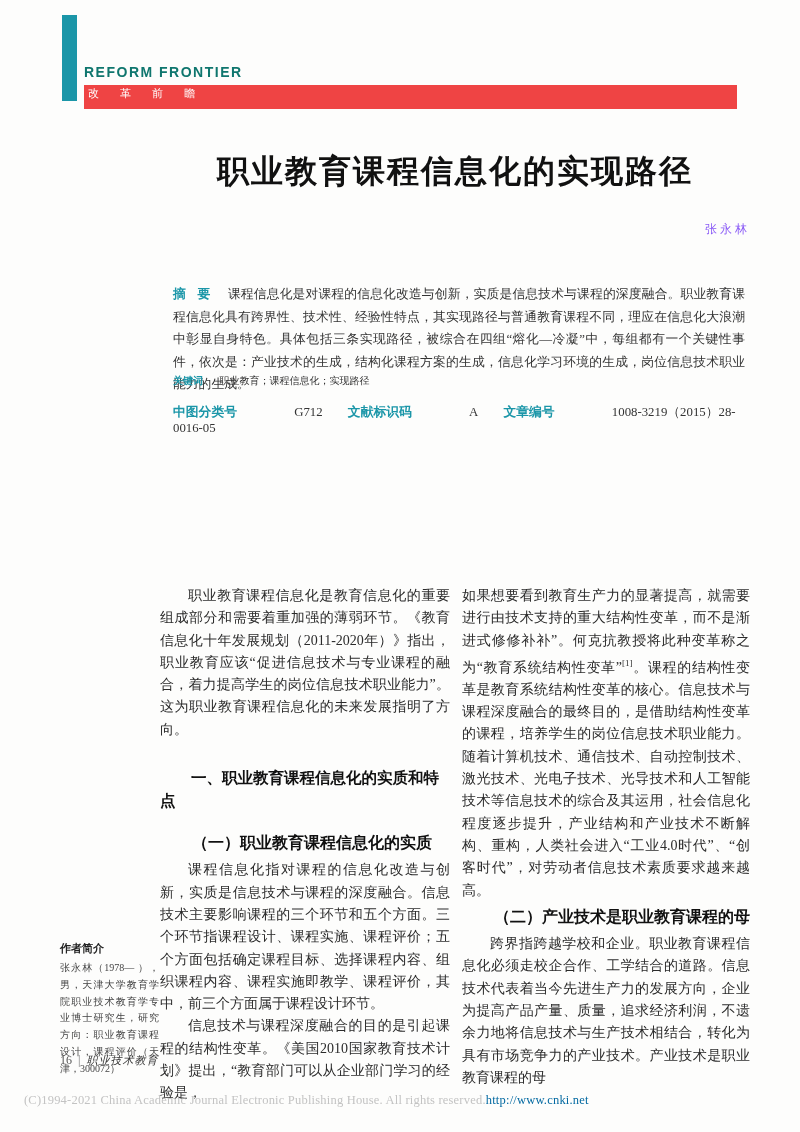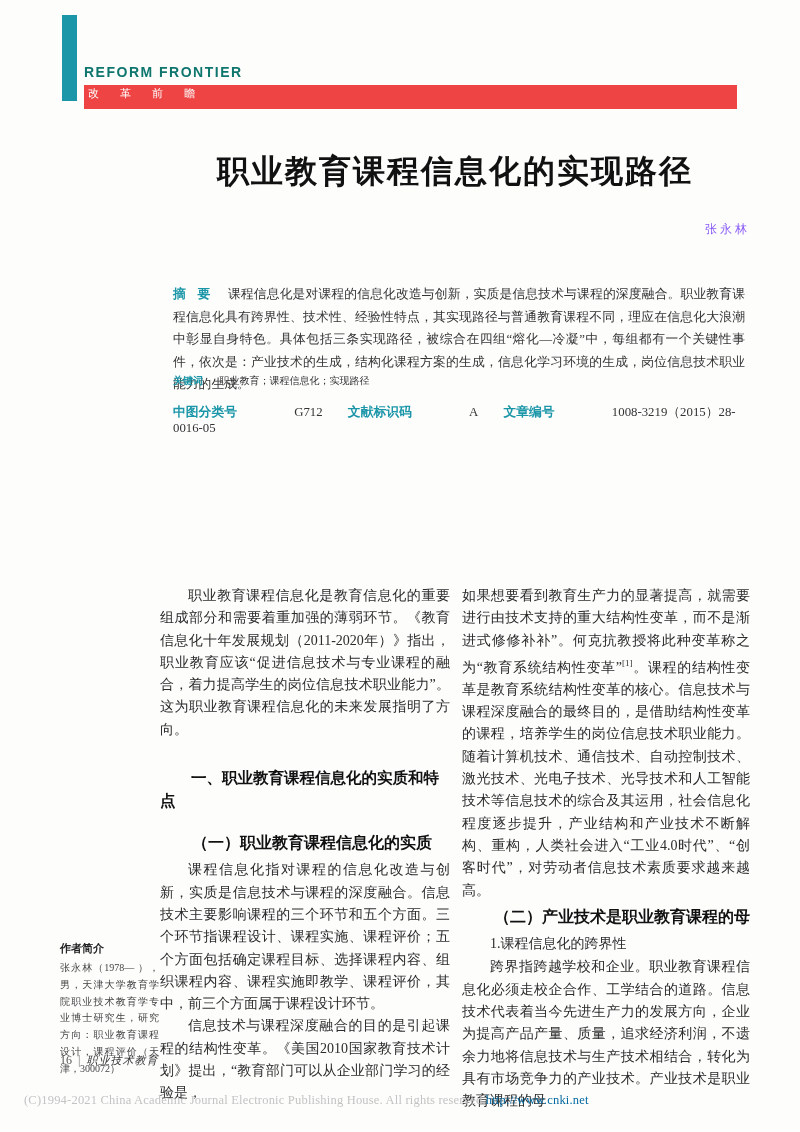--- a/index.html
+++ b/index.html
@@ -117,21 +117,20 @@
     <p class="indent">职业教育课程信息化是教育信息化的重要组成部分和需要着重加强的薄弱环节。《教育信息化十年发展规划（2011-2020年）》指出，职业教育应该“促进信息技术与专业课程的融合，着力提高学生的岗位信息技术职业能力”。这为职业教育课程信息化的未来发展指明了方向。</p>
     <p class="h1">一、职业教育课程信息化的实质和特点</p>
     <p class="h2">（一）职业教育课程信息化的实质</p>
     <p class="indent">课程信息化指对课程的信息化改造与创新，实质是信息技术与课程的深度融合。信息技术主要影响课程的三个环节和五个方面。三个环节指课程设计、课程实施、课程评价；五个方面包括确定课程目标、选择课程内容、组织课程内容、课程实施即教学、课程评价，其中，前三个方面属于课程设计环节。</p>
     <p class="indent">信息技术与课程深度融合的目的是引起课程的结构性变革。《美国2010国家教育技术计划》提出，“教育部门可以从企业部门学习的经验是，</p>
   </div>
 
   <div class="col col-right">
     <p><span>如果想要看到教育生产力的显著提高，就需要进行由技术支持的重大结构性变革，而不是渐进式修修补补”。何克抗教授将此种变革称之为“教育系统结构性变革”</span><sup class="ref">[1]</sup><span>。课程的结构性变革是教育系统结构性变革的核心。信息技术与课程深度融合的最终目的，是借助结构性变革的课程，培养学生的岗位信息技术职业能力。随着计算机技术、通信技术、自动控制技术、激光技术、光电子技术、光导技术和人工智能技术等信息技术的综合及其运用，社会信息化程度逐步提升，产业结构和产业技术不断解构、重构，人类社会进入“工业4.0时代”、“创客时代”，对劳动者信息技术素质要求越来越高。</span></p>
     <p class="h2">（二）产业技术是职业教育课程的母</p>
-    <p class="h3">1.课程信息化的跨界性</p>
     <p class="indent">跨界指跨越学校和企业。职业教育课程信息化必须走校企合作、工学结合的道路。信息技术代表着当今先进生产力的发展方向，企业为提高产品产量、质量，追求经济利润，不遗余力地将信息技术与生产技术相结合，转化为具有市场竞争力的产业技术。产业技术是职业教育课程的母</p>
   </div>
 
   <div class="bio">
     <div class="bio-title">作者简介</div>
     <div class="bio-text">张永林（1978—  ），男，天津大学教育学院职业技术教育学专业博士研究生，研究方向：职业教育课程设计，课程评价（天津，300072）</div>
   </div>
 
   <div class="page-footer">
     <span>16</span><span class="sep">|</span><span class="journal-name">职业技术教育</span>

